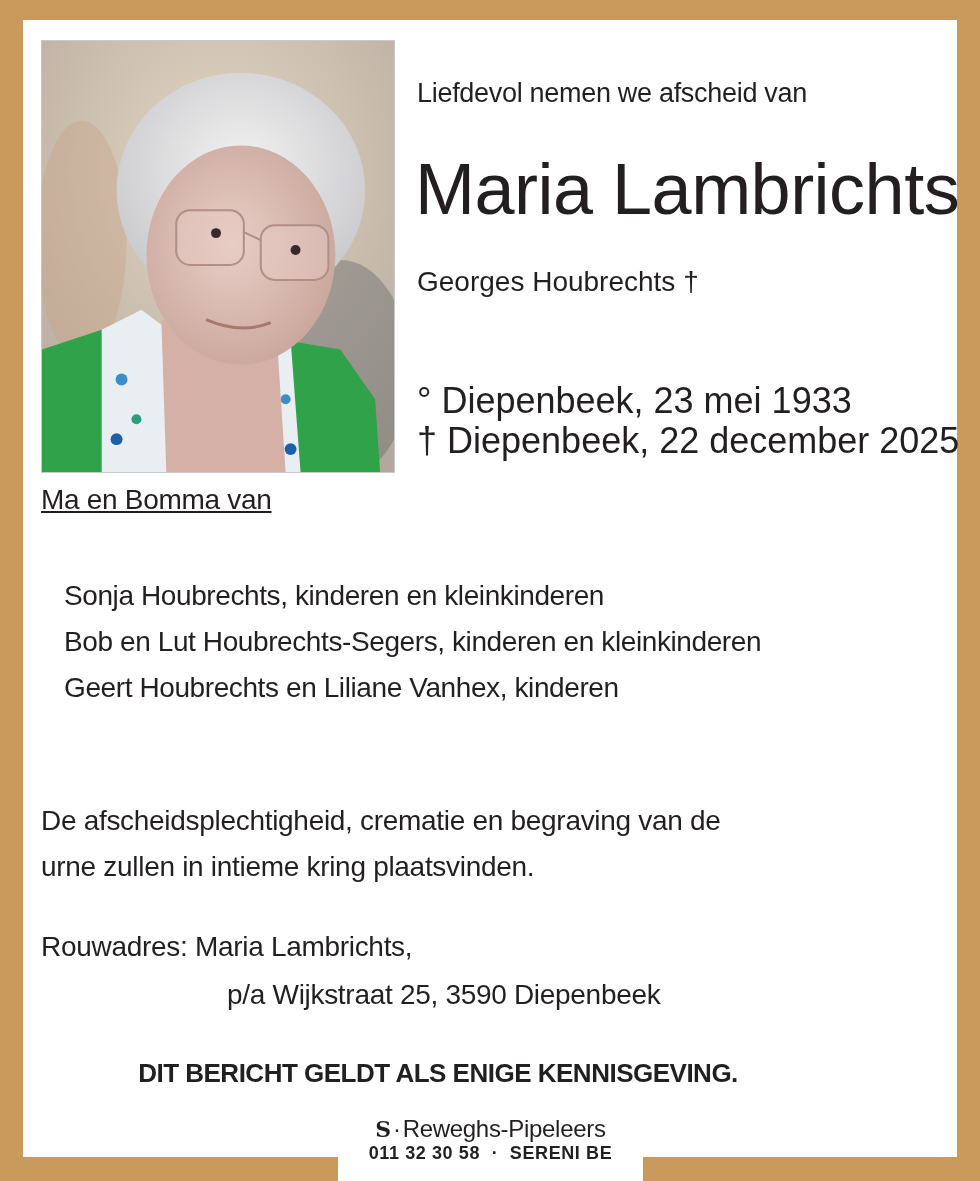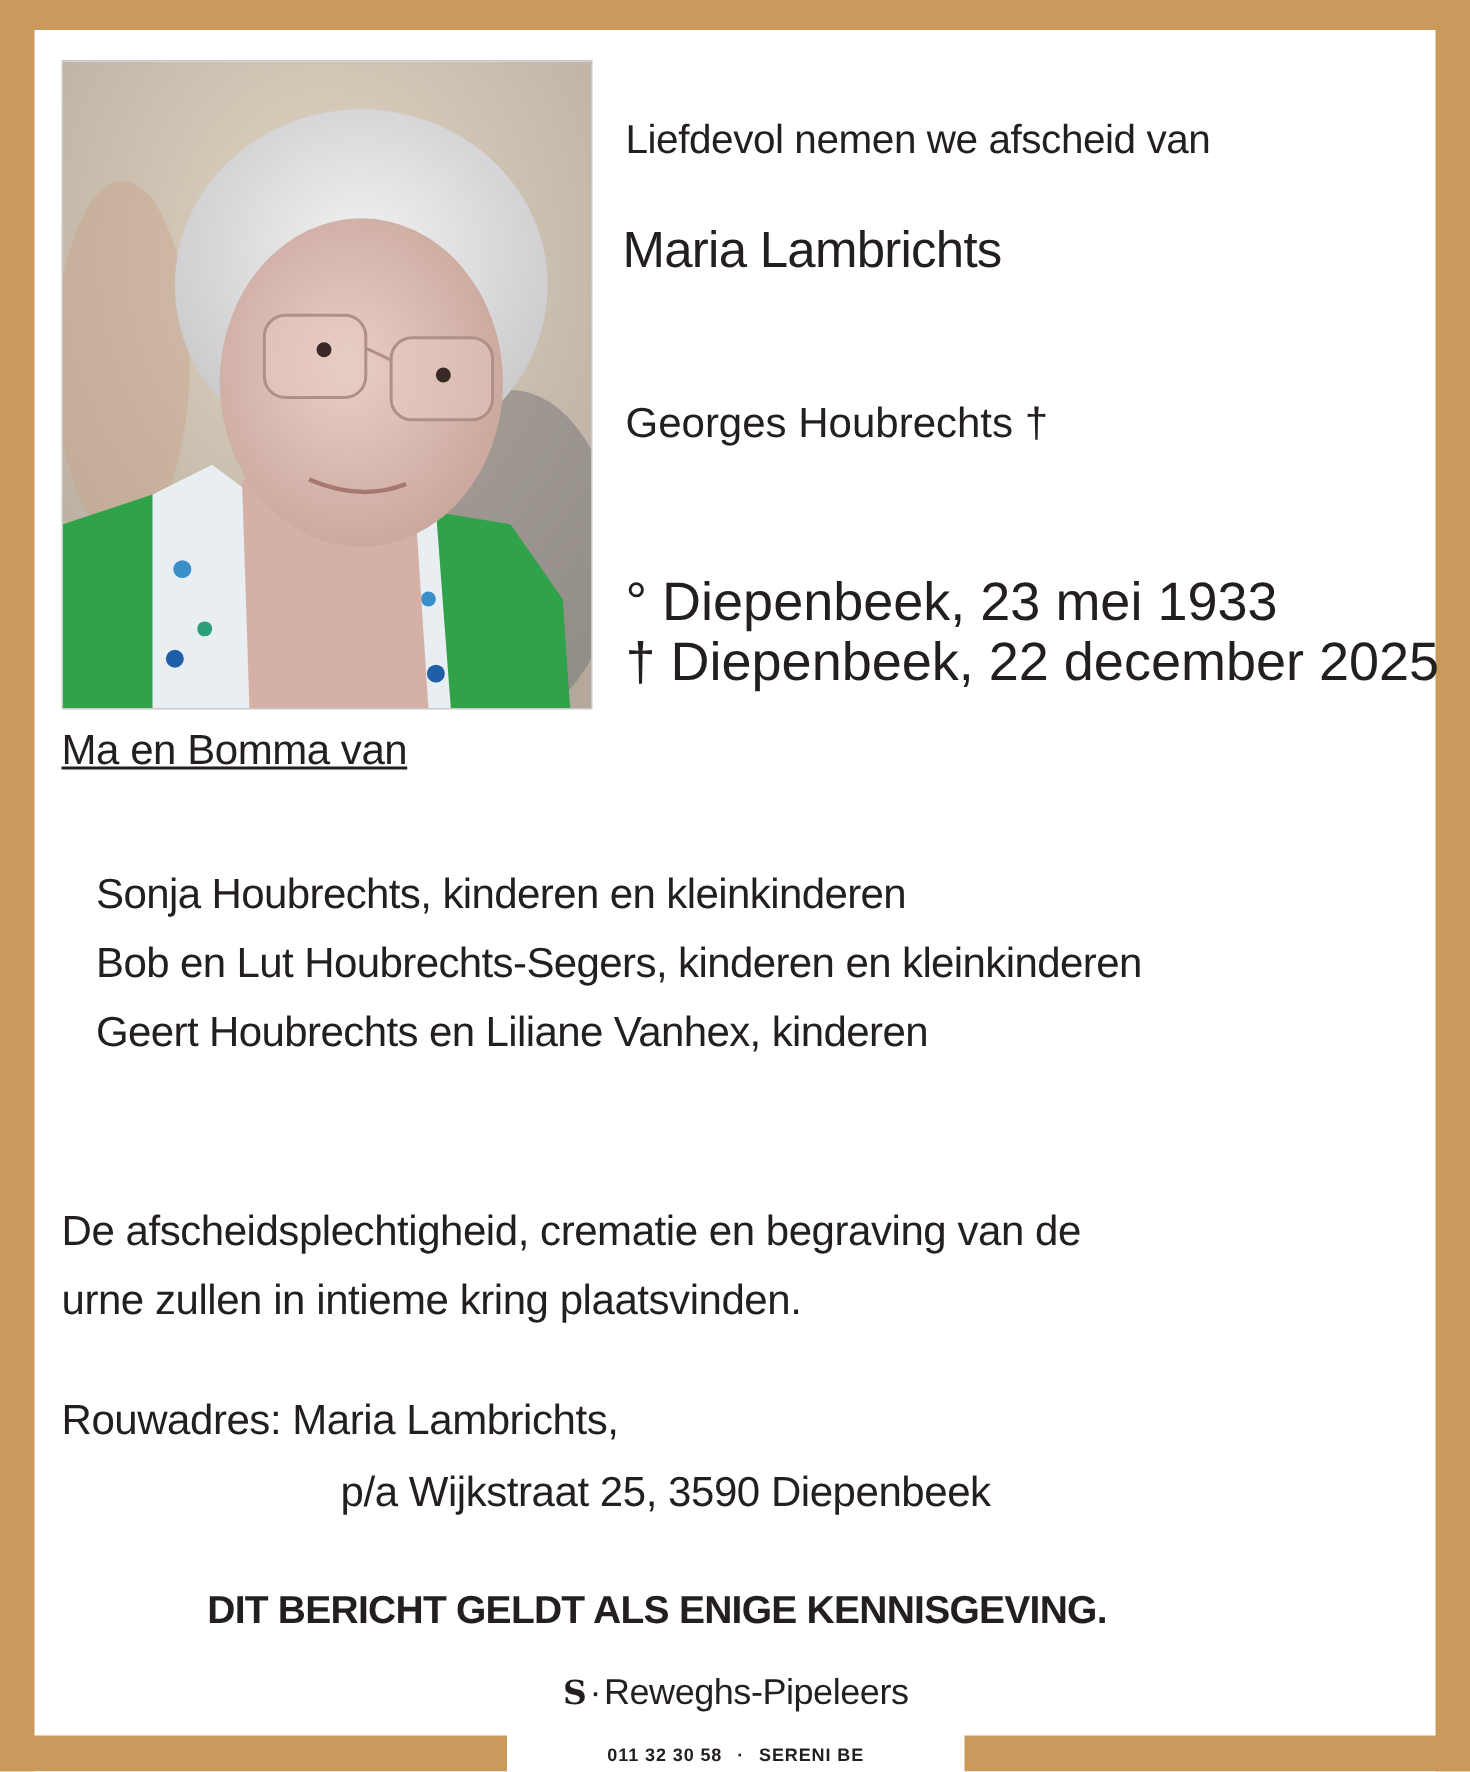--- a/index.html
+++ b/index.html
@@ -16,42 +16,42 @@
   .frame-bottom-right { position: absolute; left: 643px; top: 1157px; width: 337px; height: 24px; background: #c99a5b; }
 
   .photo {
     position: absolute; left: 41px; top: 40px; width: 354px; height: 433px;
     border: 1px solid #c8c8c8; box-sizing: border-box; overflow: hidden;
     background: linear-gradient(180deg, #d9cbb8 0%, #cfc3b1 40%, #bfb4a5 70%, #a79c90 100%);
   }
   .photo svg { display: block; width: 100%; height: 100%; }
 
   .intro { position: absolute; left: 417px; top: 78px; font-size: 27px; letter-spacing: -0.3px; white-space: nowrap; }
-  .name { position: absolute; left: 415px; top: 148px; font-size: 34px; letter-spacing: -0.5px; white-space: nowrap; }
+  .name { position: absolute; left: 415px; top: 148px; font-size: 72px; letter-spacing: -0.5px; white-space: nowrap; }
   .widow { position: absolute; left: 417px; top: 262px; font-size: 28px; line-height: 40px; white-space: nowrap; }
   .dates { position: absolute; left: 417px; top: 381px; font-size: 36px; line-height: 40px; white-space: nowrap; }
 
   .kin-title { position: absolute; left: 41px; top: 484px; font-size: 28px; white-space: nowrap; letter-spacing: -0.3px; text-decoration: underline; }
   .kin-list { position: absolute; left: 64px; top: 573px; font-size: 28px; line-height: 46px; white-space: nowrap; letter-spacing: -0.4px; }
   .kin-list div { height: 46px; }
 
   .ceremony { position: absolute; left: 41px; top: 798px; font-size: 28px; line-height: 46px; white-space: nowrap; letter-spacing: -0.3px; }
   .address { position: absolute; left: 41px; top: 923px; font-size: 28px; line-height: 48px; white-space: nowrap; letter-spacing: -0.3px; }
   .address .line2 { padding-left: 186px; }
 
   .notice {
     position: absolute; left: 0; width: 876px; top: 1058px; text-align: center;
     font-size: 26px; font-weight: bold; letter-spacing: -0.5px; white-space: nowrap;
   }
 
   .funeral-home { position: absolute; left: 338px; top: 1115px; width: 305px; text-align: center; }
   .fh-name { font-size: 24px; white-space: nowrap; letter-spacing: -0.3px; }
   .fh-logo { font-family: "DejaVu Serif", serif; font-weight: bold; font-size: 22px; }
   .fh-dot { margin: 0 2px; }
-  .fh-contact { font-size: 12px; font-weight: bold; margin-top: 20px; letter-spacing: 0.6px; white-space: nowrap; }
+  .fh-contact { font-size: 18px; font-weight: bold; margin-top: 0; letter-spacing: 0.6px; white-space: nowrap; }
 </style>
 </head>
 <body>
 
 <div class="frame-top"></div>
 <div class="frame-left"></div>
 <div class="frame-right"></div>
 <div class="frame-bottom-left"></div>
 <div class="frame-bottom-right"></div>
 

